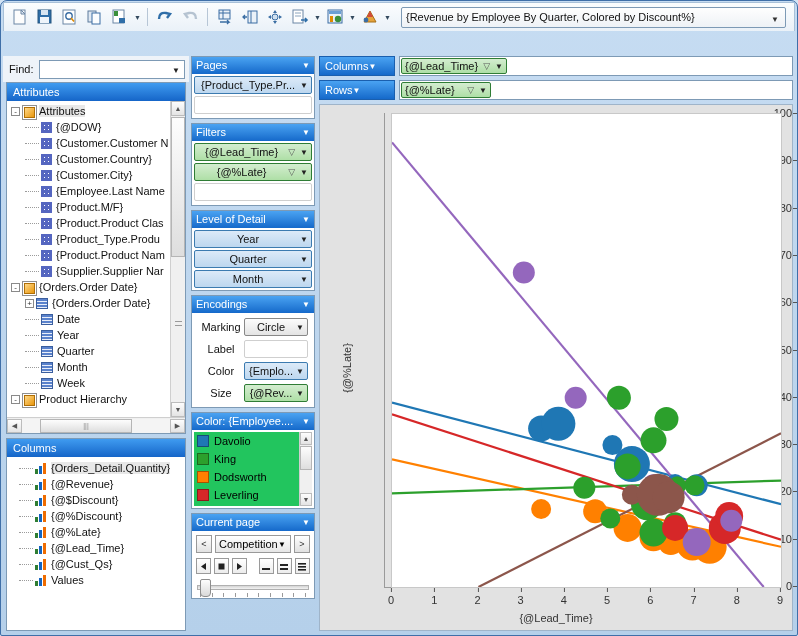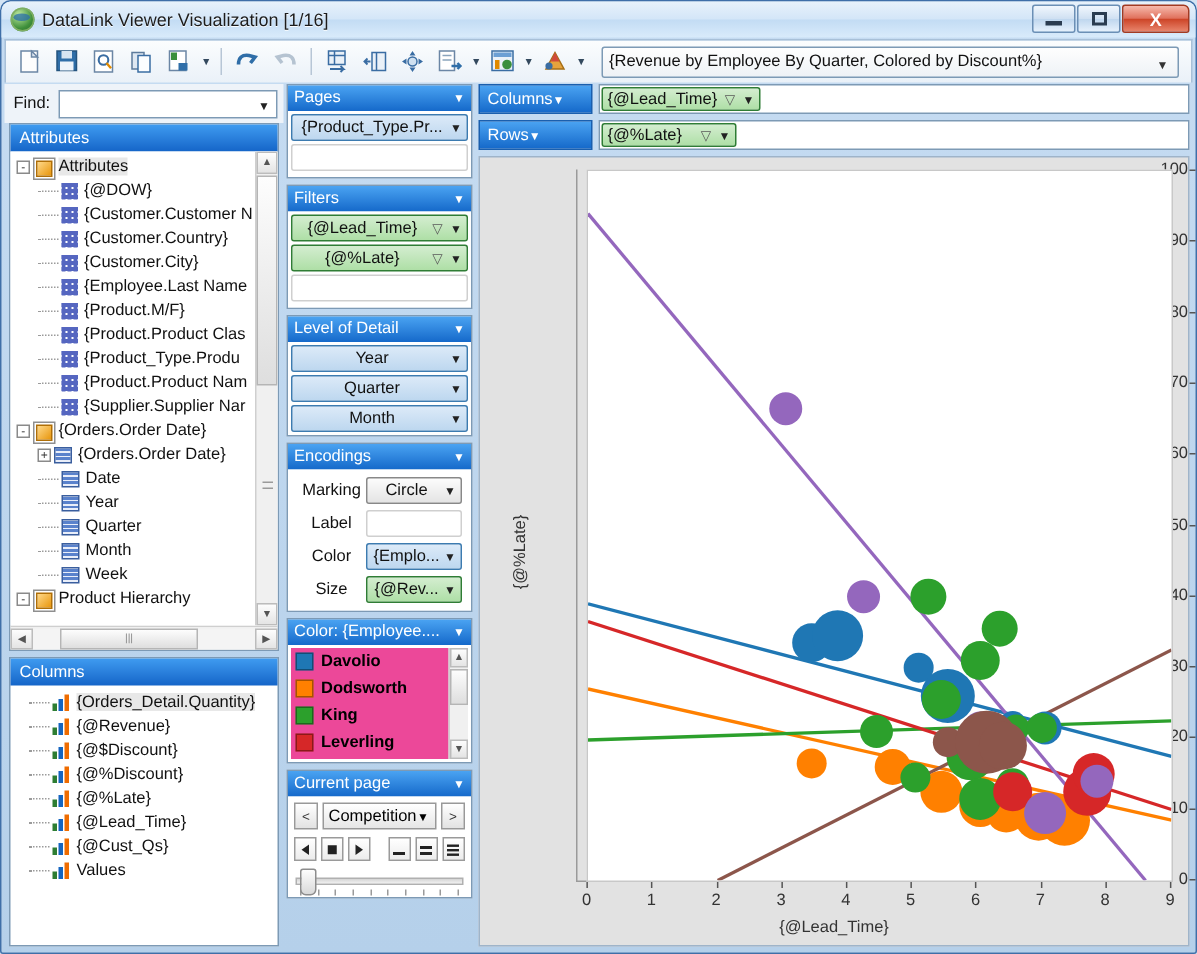--- a/index.html
+++ b/index.html
@@ -147,21 +147,21 @@
   .pill.blue { background:linear-gradient(to bottom,#dceaf8,#bdd7ef); border-color:#3c7bb0;}
   .pill.green{ background:linear-gradient(to bottom,#d4edd0,#aedfa6); border-color:#2f7d35;}
   .pill.gray { background:linear-gradient(to bottom,#fcfcfc,#e4e4e4); border-color:#888;}
   .pill .txt{ flex:1; overflow:hidden; white-space:nowrap; }
   .pill .fil{ margin:0 3px; font-size:9px; color:#5a5a5a; }
   .pill .ar{ font-size:8px; color:#222; margin-left:2px;}
   .pill.empty{ border:1px solid #cfcfcf; background:#fff; }
   .encrow{ display:flex;align-items:center; height:22px; padding:0 2px; }
   .encrow .elbl{ width:46px; font-size:11px; color:#111; }
   .encrow .pill{ flex:1; margin-bottom:0; }
-  .legend-list{ background:#ec4899; position:relative; height:74px; overflow:hidden;font-weight:bold;}
+  .legend-list{ background:#22c55e; position:relative; height:74px; overflow:hidden;}
   .legend-item{ display:flex;align-items:center; height:18px; padding-left:3px; font-size:11px;}
   .legend-sw{ width:12px;height:12px; margin-right:5px; border:1px solid rgba(0,0,0,.35);}
   .pagerow{ display:flex; align-items:center; gap:3px; padding:3px; }
   .pbtn{ width:16px;height:18px;border:1px solid #999;background:linear-gradient(to bottom,#fff,#e2e2e2);
          display:flex;align-items:center;justify-content:center;font-size:9px;color:#333;}
   .pagesel{ flex:1;height:18px;border:1px solid #999;background:linear-gradient(to bottom,#fff,#e6e6e6);
          display:flex;align-items:center;padding:0 3px;font-size:11px;position:relative;}
   .pagesel .ar{position:absolute;right:4px;top:4px;font-size:8px;}
   .ctlrow{ display:flex;align-items:center;gap:3px;padding:2px 3px; }
   .cbtn{ width:18px;height:16px;border:1px solid #9a9a9a;background:linear-gradient(to bottom,#fff,#ececec);
@@ -197,33 +197,20 @@
   .xtick{ position:absolute; bottom:24px; font-size:11px; color:#333; transform:translateX(-50%);}
   .xtick:after{ content:""; position:absolute; left:50%; top:-7px; width:1px;height:5px;background:#555;}
   .xlabel{ position:absolute; bottom:6px; left:0; right:0; text-align:center;
            font-size:11px; color:#333;}
 </style>
 </head>
 <body>
 
 <div class="window">
 
-  <div class="titlebar">
-    <div class="tb-icon"></div>
-    <div class="tb-title">DataLink Viewer Visualization [1/16]</div>
-    <div class="winbtns">
-      <div class="winbtn">
-          <div class="gl-min"></div>
-        </div>
-      <div class="winbtn">
-          <div class="gl-max"></div>
-        </div>
-      <div class="winbtn close">X</div>
-    </div>
-  </div>
 
   <div class="toolbar">
     <div class="tbtn">
       <svg width="15" height="17">
           <rect x="1" y="1" width="11" height="14" fill="#fdfdfd" stroke="#6b86a5"></rect>
           <path d="M8 1 L12 5 L8 5 Z" fill="#dfe8f2" stroke="#6b86a5"></path>
         </svg>
     </div>
     <div class="tbtn">
       <svg width="16" height="16">
@@ -651,26 +638,26 @@
           <span>Color: {Employee....</span>
           <span class="ar">▼</span>
         </div>
         <div class="shelf-body" style="padding:2px;position:relative">
           <div class="legend-list" id="legend-list">
               <div class="legend-item">
                 <span class="legend-sw" style="background:#1f77b4"></span>
                 <span>Davolio</span>
               </div>
               <div class="legend-item">
+                <span class="legend-sw" style="background:#2ca02c"></span>
+                <span>King</span>
+              </div>
+              <div class="legend-item">
                 <span class="legend-sw" style="background:#ff8000"></span>
                 <span>Dodsworth</span>
-              </div>
-              <div class="legend-item">
-                <span class="legend-sw" style="background:#2ca02c"></span>
-                <span>King</span>
               </div>
               <div class="legend-item">
                 <span class="legend-sw" style="background:#d62728"></span>
                 <span>Leverling</span>
               </div>
             </div>
           <div class="vscroll" style="top:2px;bottom:2px;right:2px;width:13px">
             <div class="vsbtn" style="height:13px">▲</div>
             <div class="vsthumb" style="top:14px;height:24px"></div>
             <div class="vsbtn" style="position:absolute;bottom:0;left:0;right:0;height:13px">▼</div>

